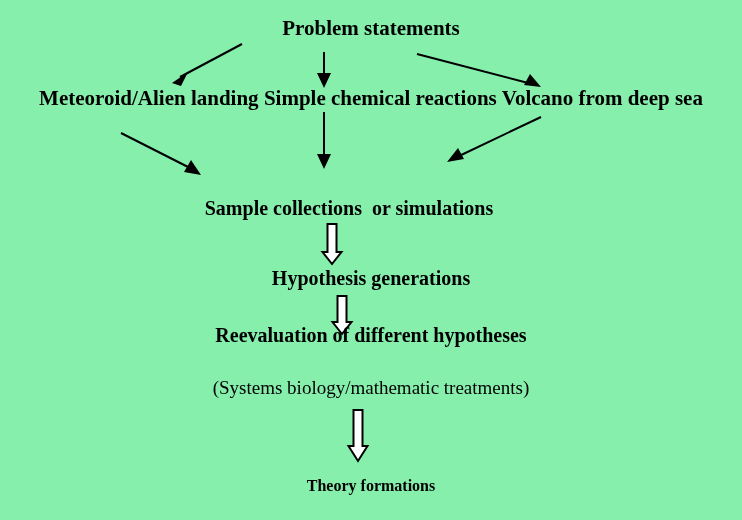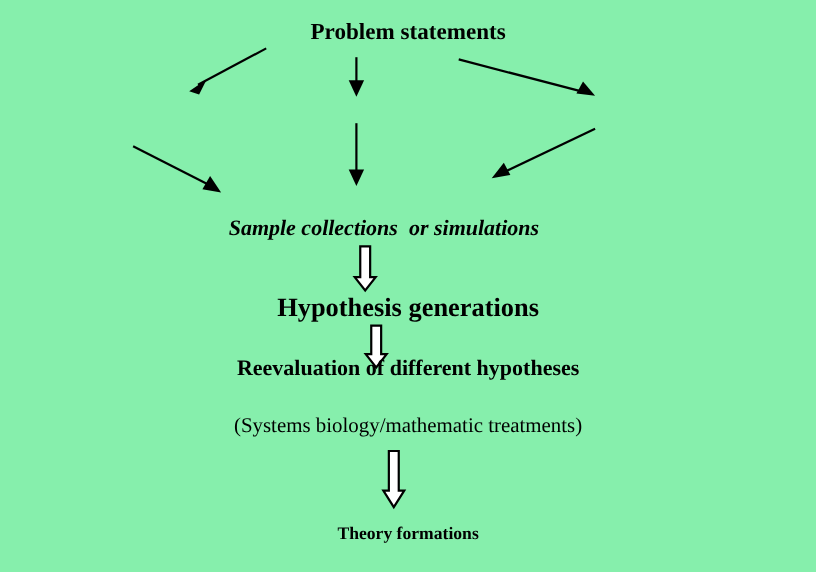--- a/index.html
+++ b/index.html
@@ -21,22 +21,22 @@
     white-space: pre;
     font-weight: bold;
     color: #000000;
     line-height: 1;
   }
   .node.regular { font-weight: normal; }
 
   
   #n-problem      { left: 0;   top: 18px;  width: 742px; text-align: center; font-size: 21px; }
   #n-branch-row   { left: 0;   top: 88px;  width: 742px; text-align: center; font-size: 21px; }
-  #n-sample       { left: 0;   top: 198px; width: 698px; text-align: center; font-size: 20px; font-style: italic; }
-  #n-hypothesis   { left: 0;   top: 268px; width: 742px; text-align: center; font-size: 24px; }
+  #n-sample       { left: 0;   top: 198px; width: 698px; text-align: center; font-size: 20px; }
+  #n-hypothesis   { left: 0;   top: 268px; width: 742px; text-align: center; font-size: 20px; }
   #n-reeval       { left: 0;   top: 325px; width: 742px; text-align: center; font-size: 20px; }
   #n-systems      { left: 0;   top: 378px; width: 742px; text-align: center; font-size: 19px; }
   #n-theory       { left: 0;   top: 478px; width: 742px; text-align: center; font-size: 16px; }
 
   
   #n-branch-row .seg { display: inline; }
 
   .arrow-layer {
     position: absolute;
     left: 0; top: 0;
@@ -93,20 +93,21 @@
 
       <g>
         <polygon points="353.5,410 362.5,410 362.5,446 367.5,446 358,461 348.5,446 353.5,446" fill="#ffffff" stroke="#000000" stroke-width="2" stroke-linejoin="miter"></polygon>
       </g>
 
     </svg>
   </div>
 
   <div class="node" id="n-problem">Problem statements</div>
 
+  <div class="node" id="n-branch-row"><span class="seg">Meteoroid/Alien landing</span><span class="seg"> </span><span class="seg">Simple chemical reactions</span><span class="seg"> </span><span class="seg">Volcano from deep sea</span></div>
 
   <div class="node" id="n-sample">Sample collections  or simulations</div>
 
   <div class="node" id="n-hypothesis">Hypothesis generations</div>
 
   <div class="node" id="n-reeval">Reevaluation of different hypotheses</div>
 
   <div class="node regular" id="n-systems">(Systems biology/mathematic treatments)</div>
 
   <div class="node" id="n-theory">Theory formations</div>

